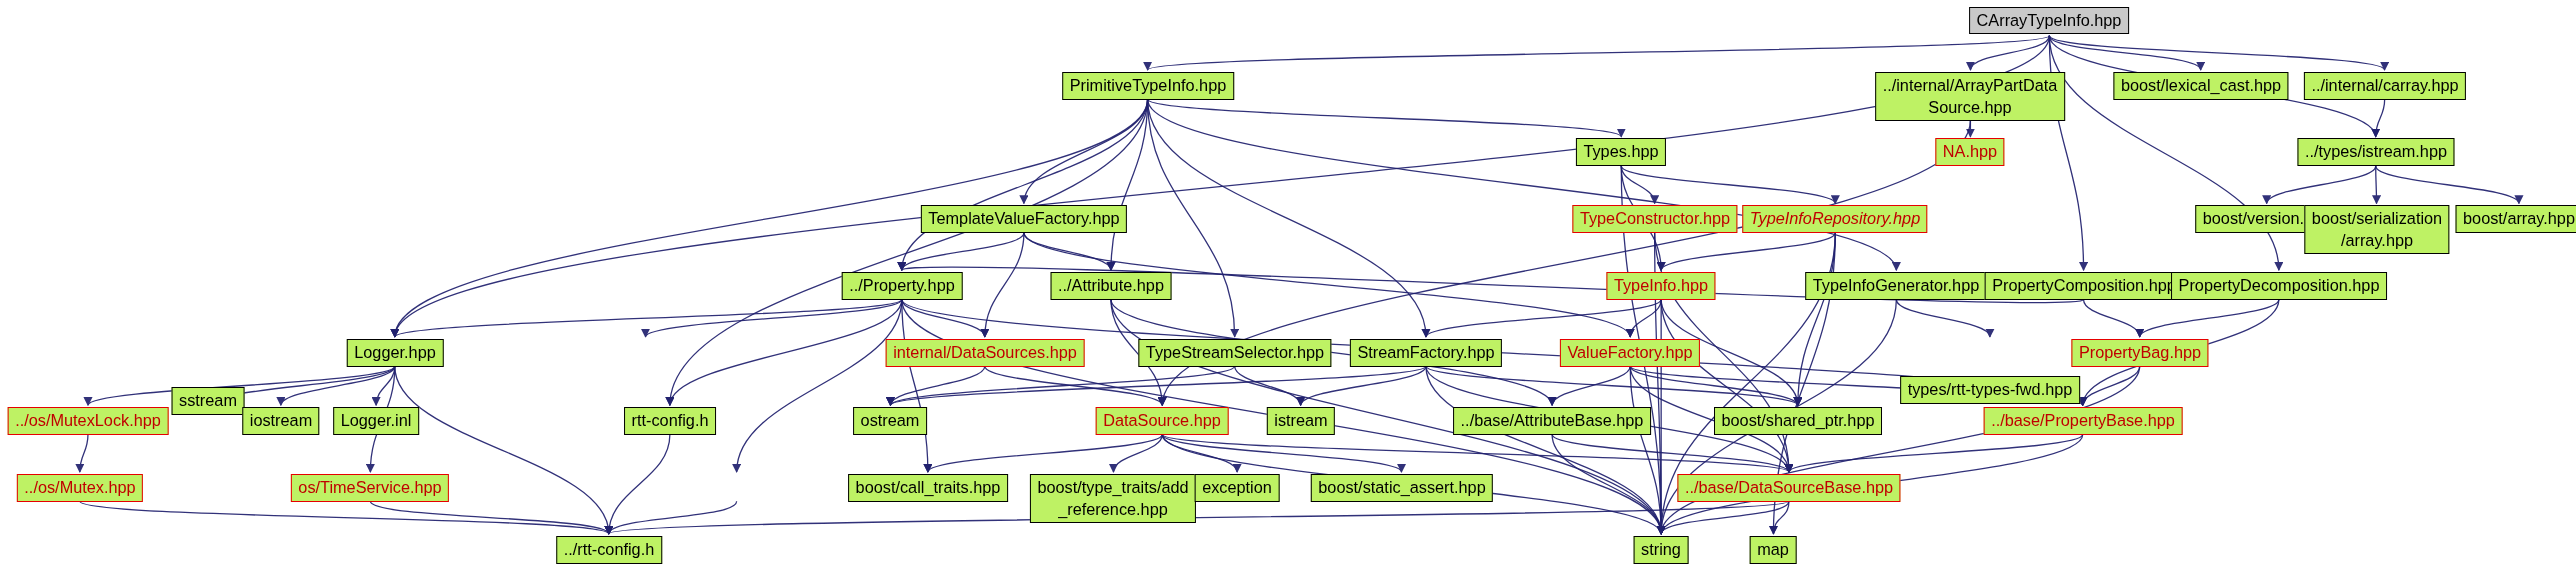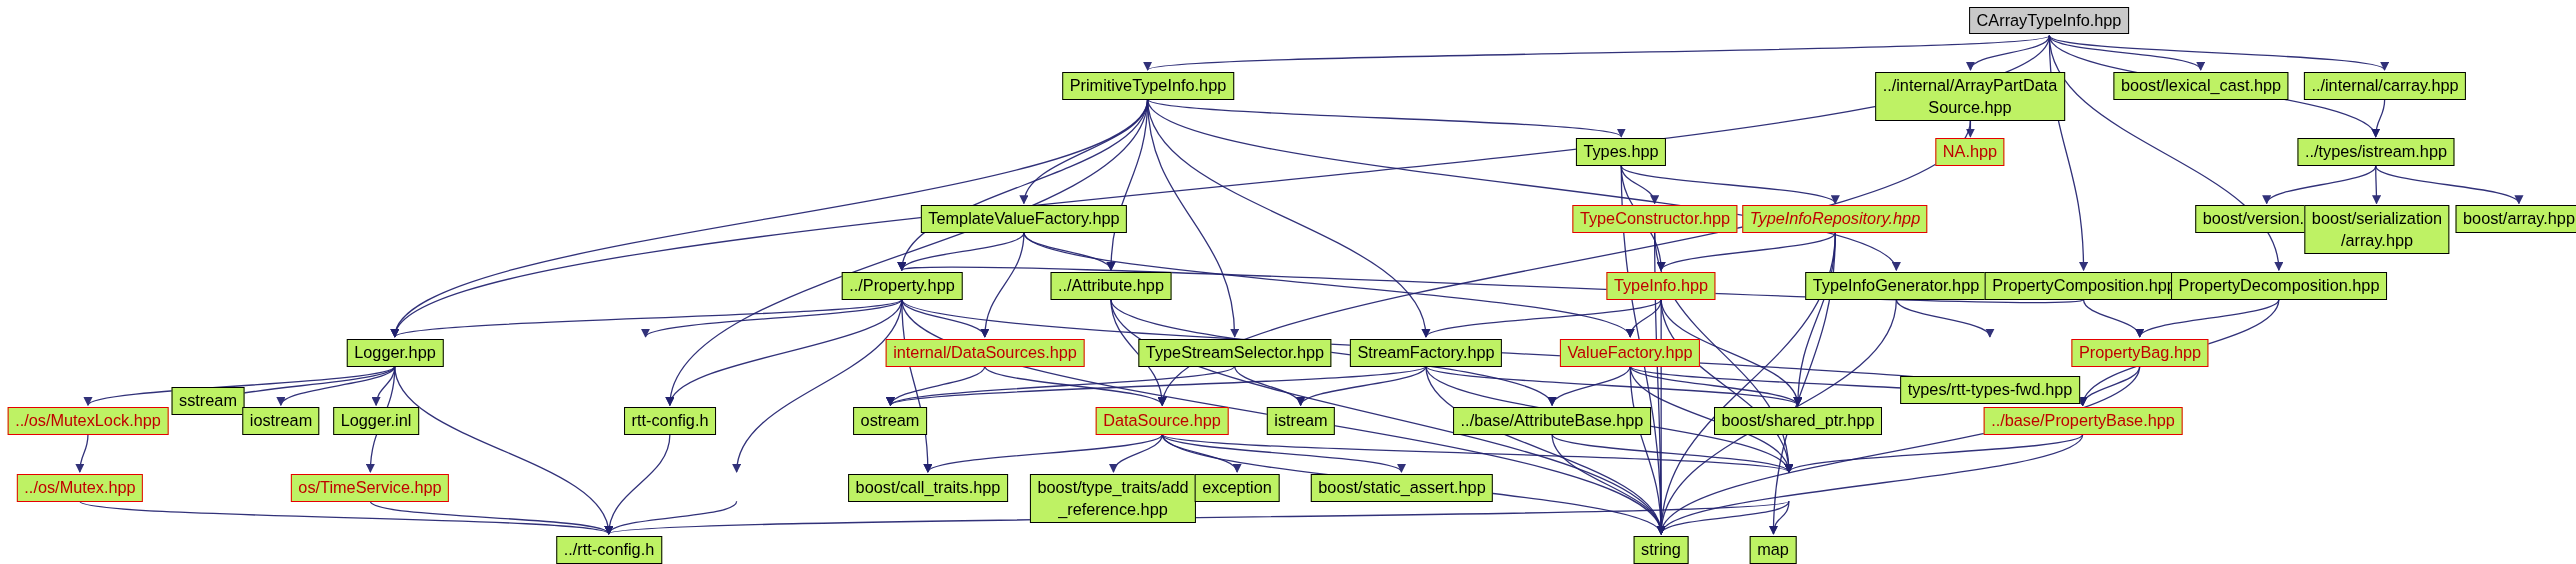--- a/index.html
+++ b/index.html
@@ -290,20 +290,23 @@
     <div class="node normal" style="left: 1113px; top: 474px;">
       <div>boost/type_traits/add</div>
       <div>_reference.hpp</div>
     </div>
     <div class="node normal" style="left: 1237px; top: 474px;">
       <div>exception</div>
     </div>
     <div class="node normal" style="left: 1402px; top: 474px;">
       <div>boost/static_assert.hpp</div>
     </div>
+    <div class="node red" style="left: 1789px; top: 474px;">
+      <div>../base/DataSourceBase.hpp</div>
+    </div>
     <div class="node normal" style="left: 609px; top: 536px;">
       <div>../rtt-config.h</div>
     </div>
     <div class="node normal" style="left: 1661px; top: 536px;">
       <div>string</div>
     </div>
     <div class="node normal" style="left: 1773px; top: 536px;">
       <div>map</div>
     </div>
   </div>

